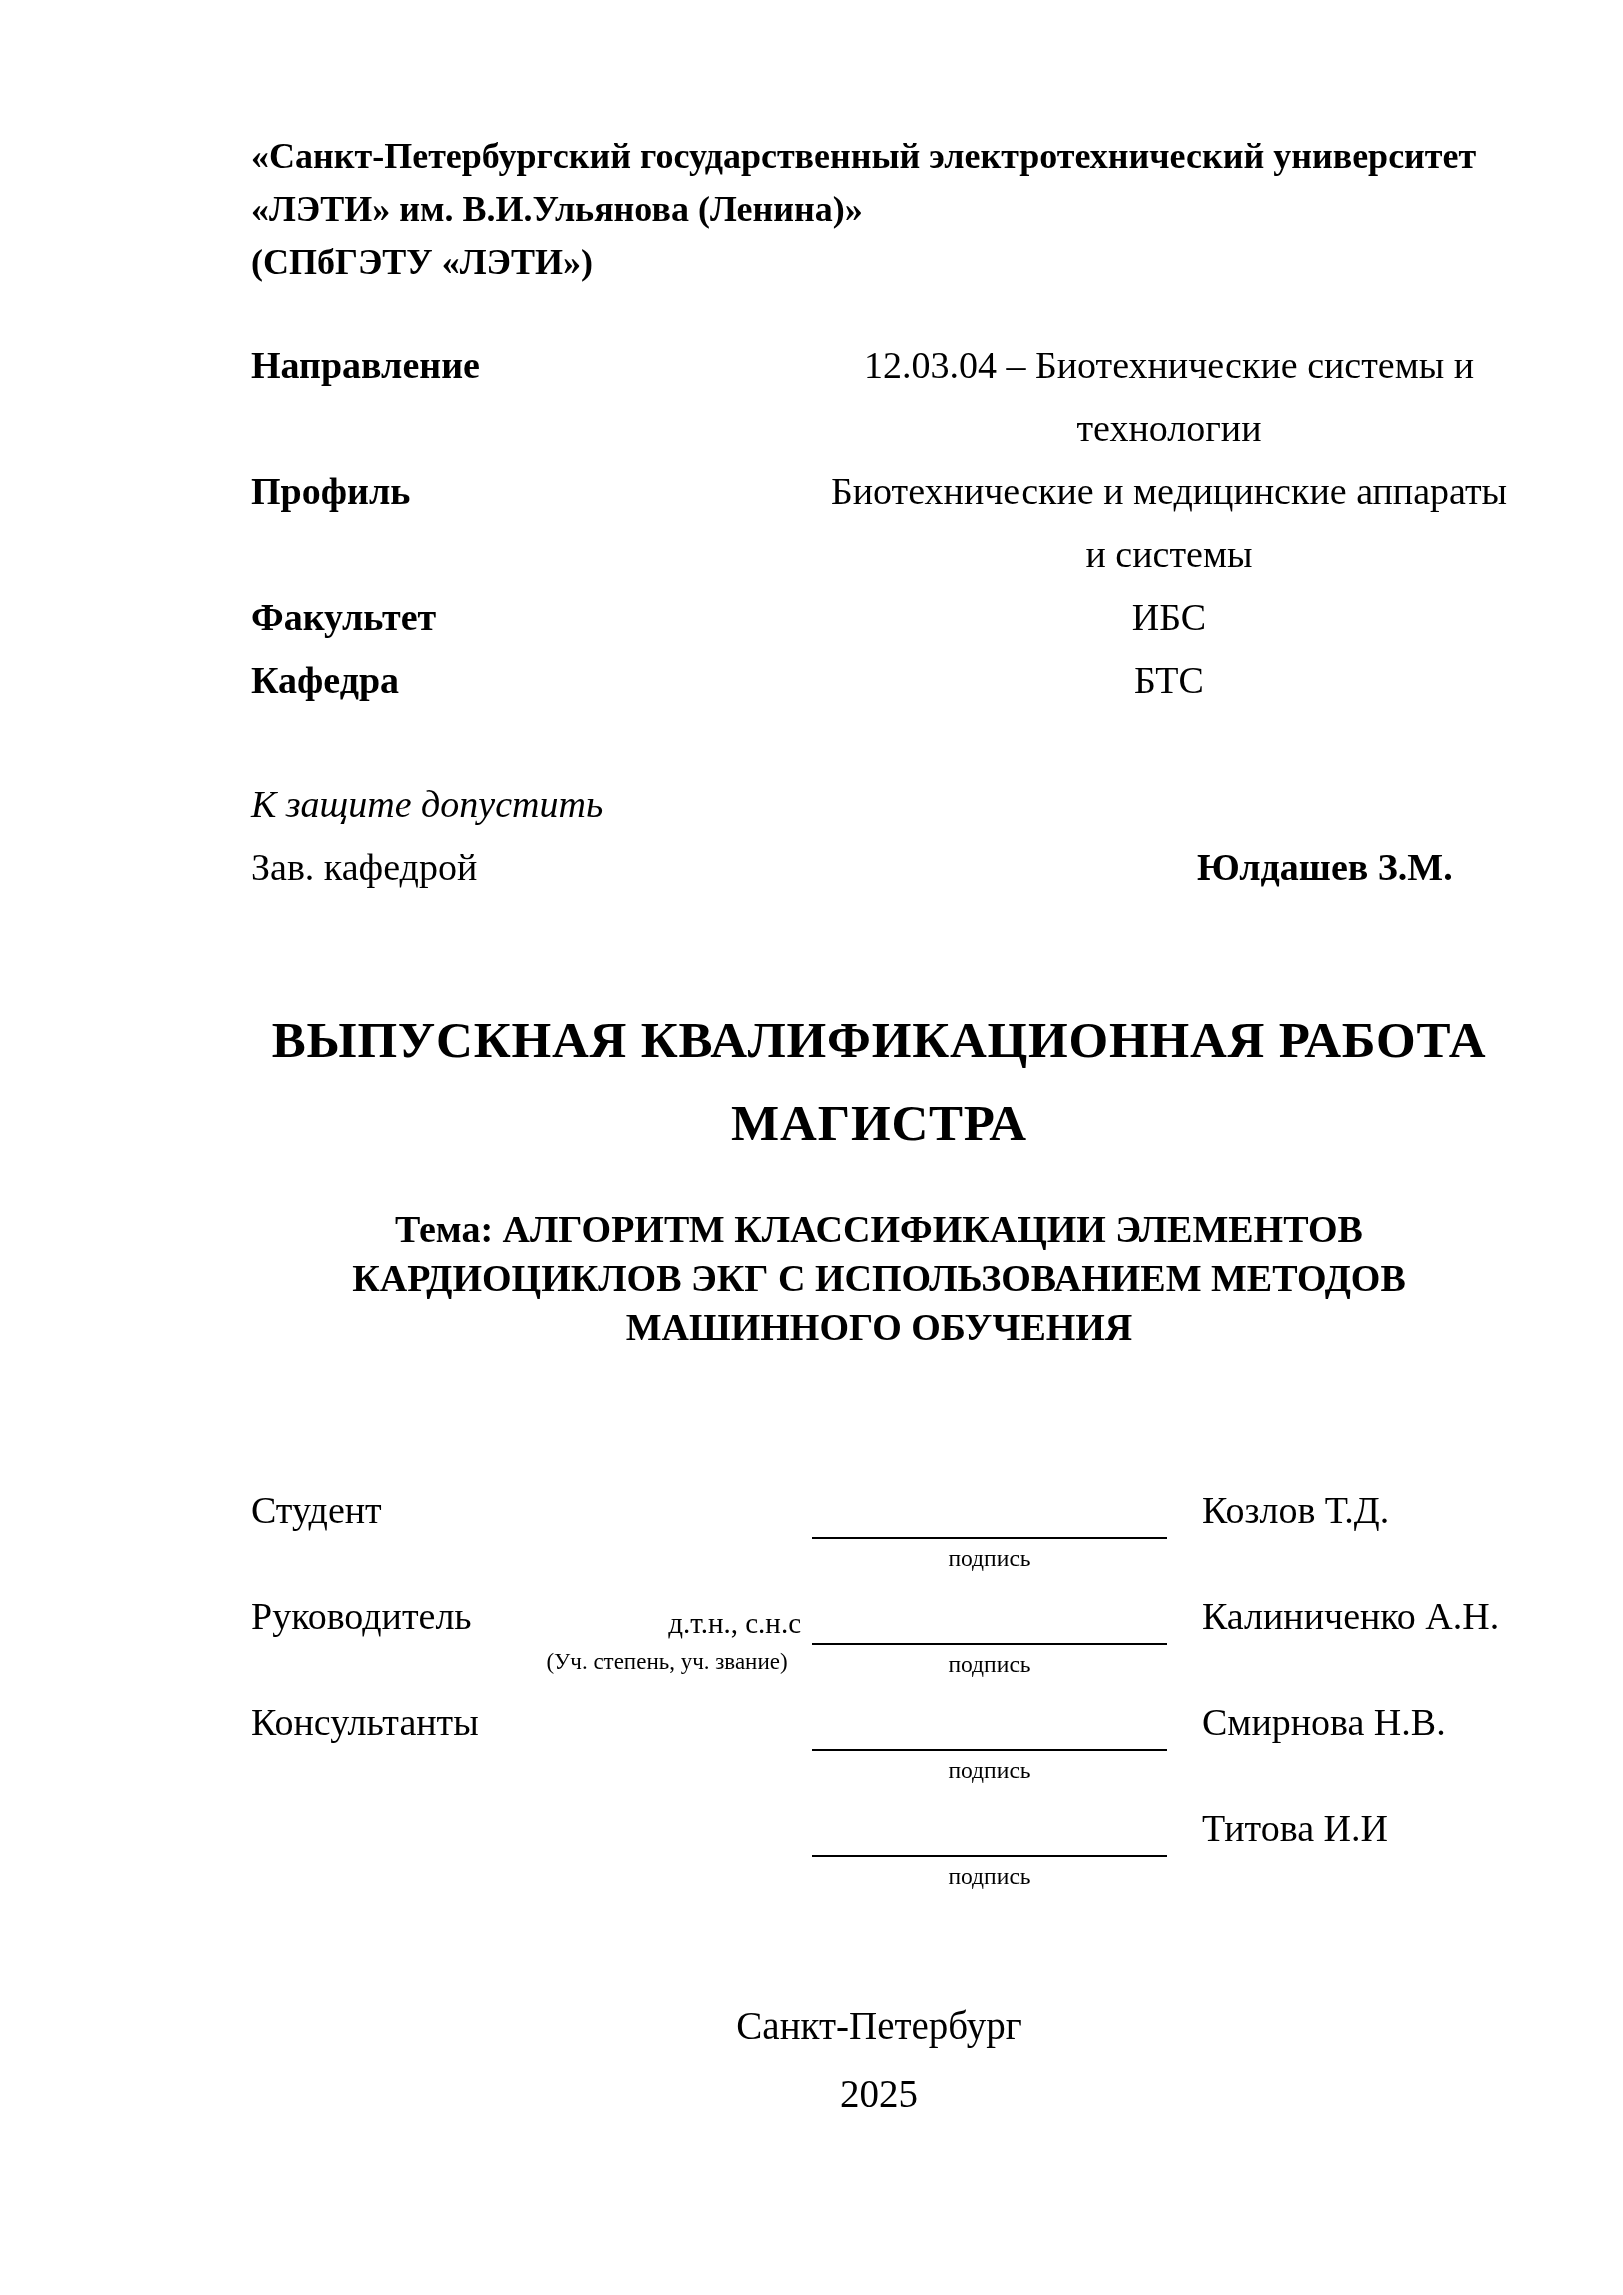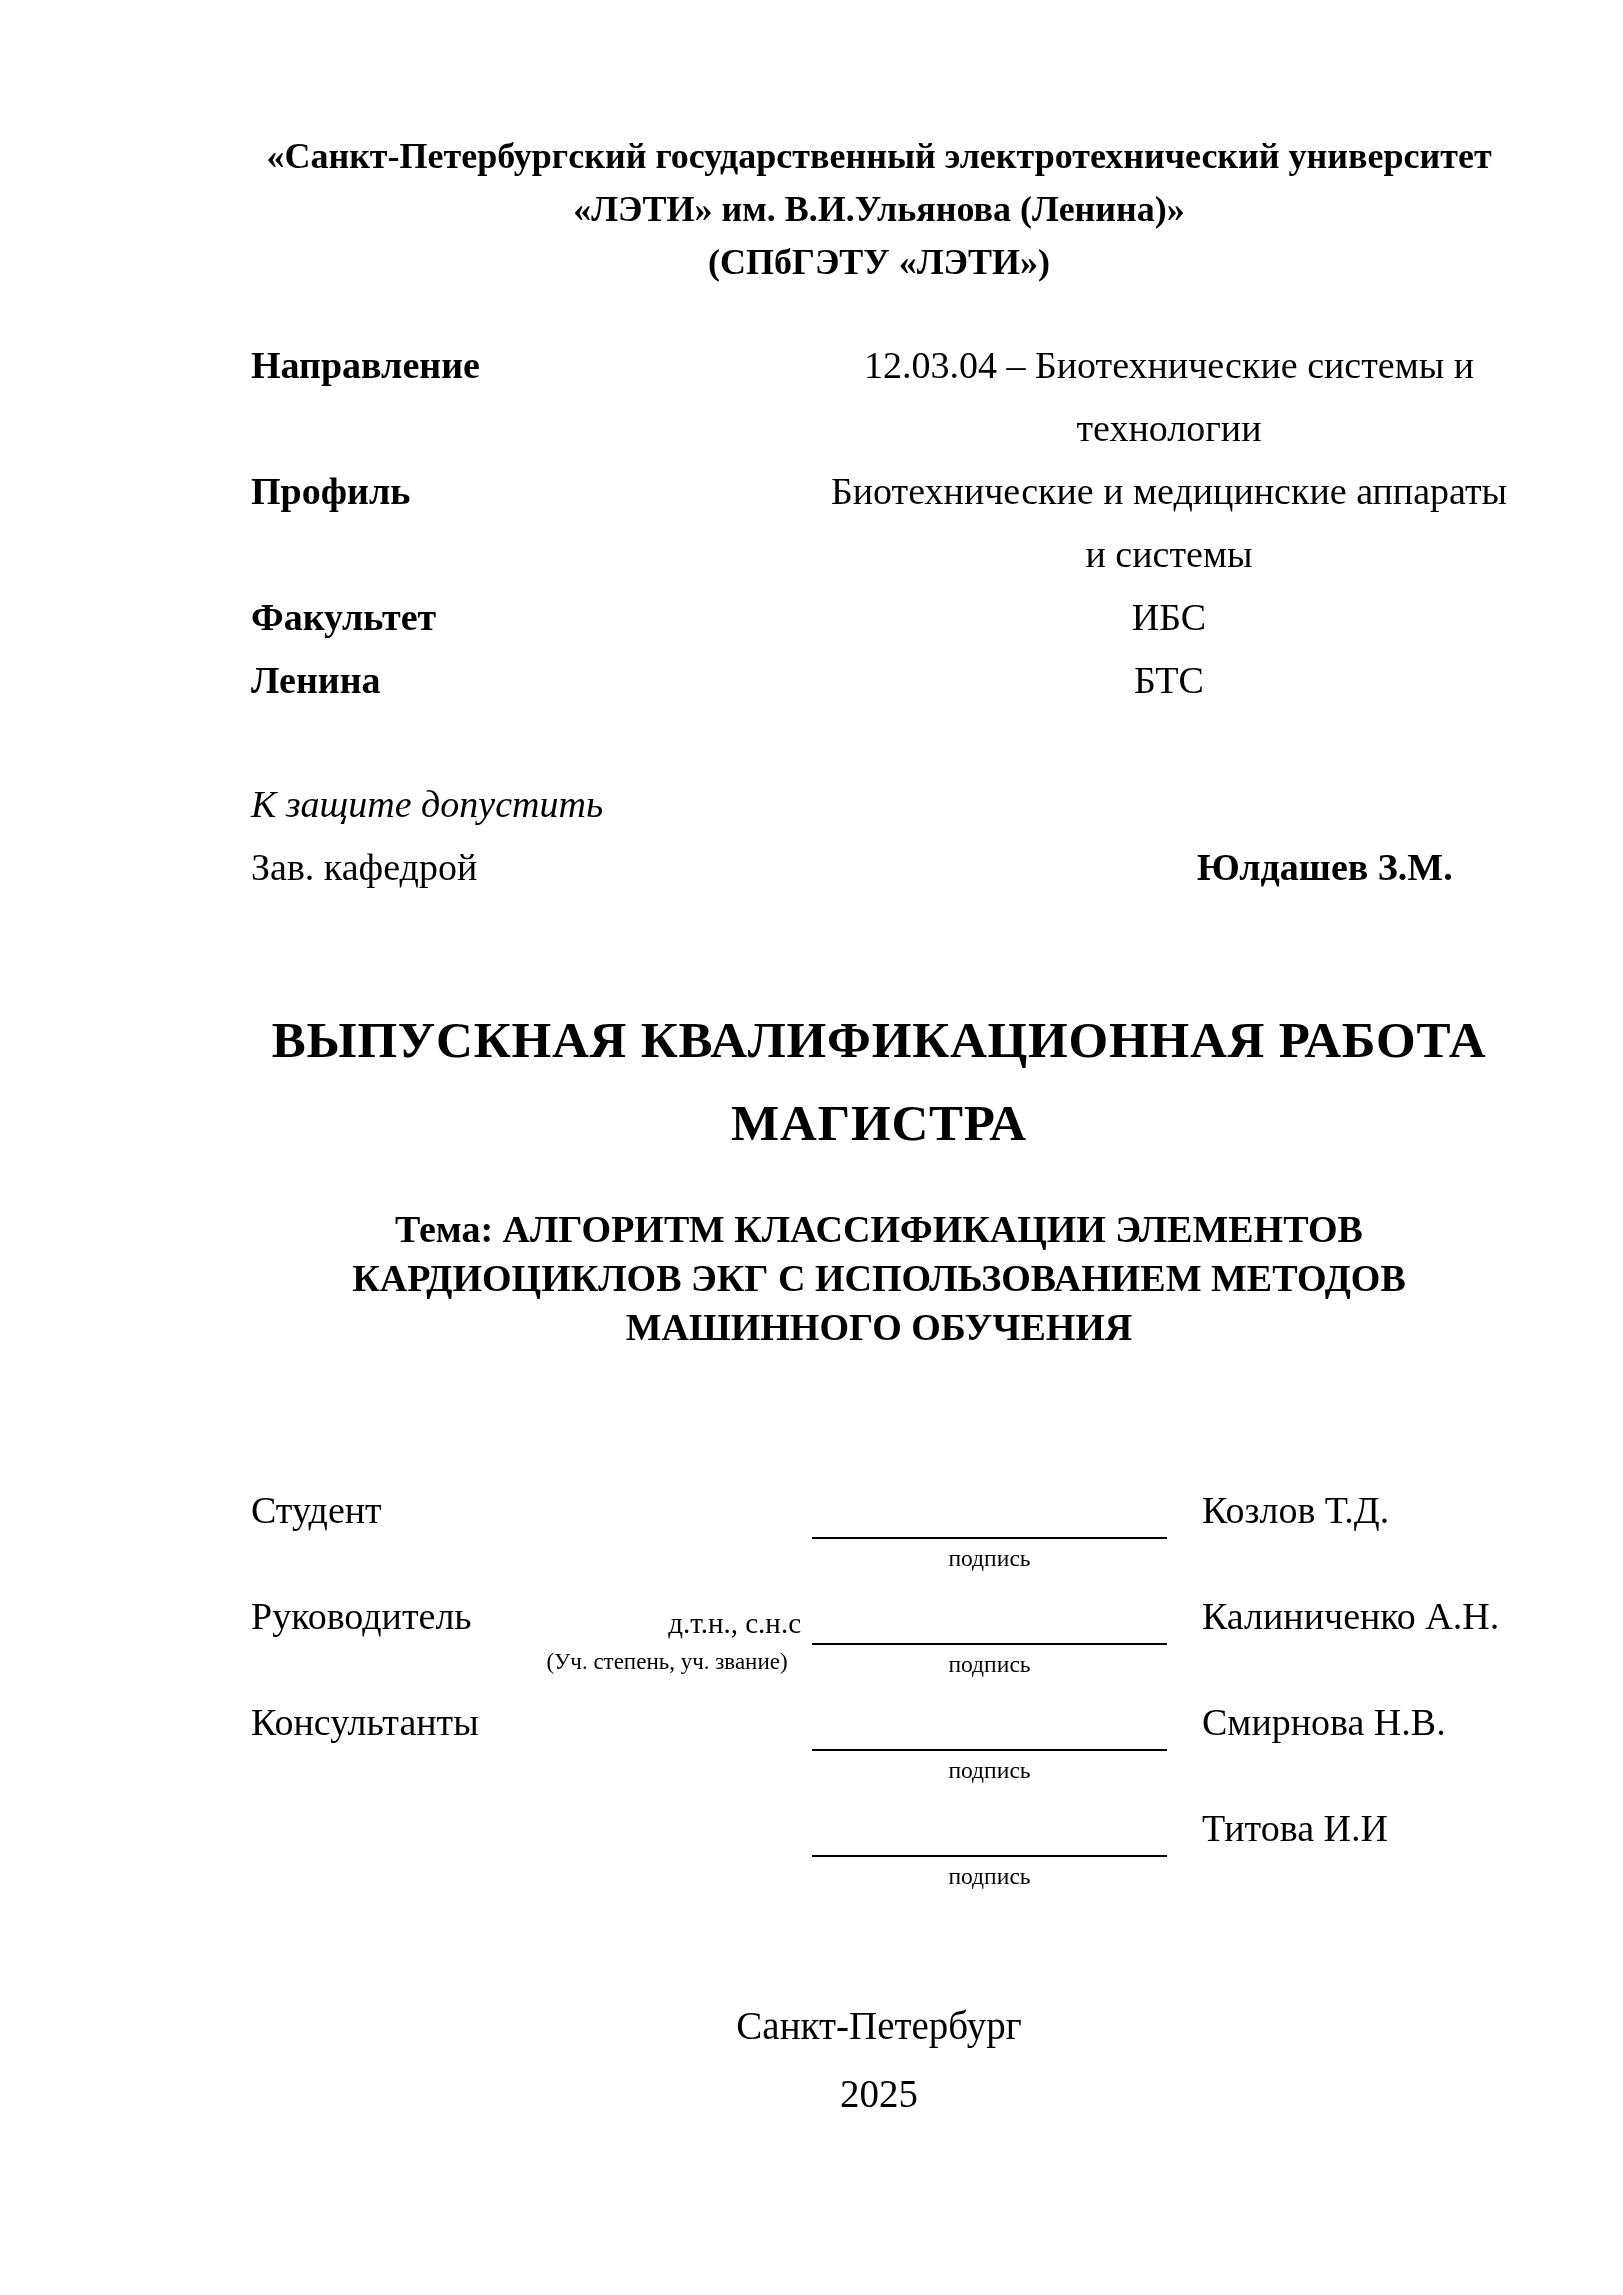--- a/index.html
+++ b/index.html
@@ -15,21 +15,21 @@
     color: #000000;
     font-family: "Liberation Serif", "DejaVu Serif", serif;
     overflow: hidden;
   }
   
   .header {
     position: absolute;
     top: 130px;
     left: 251px;
     width: 1256px;
-    text-align: center;
+    text-align: left;
     font-weight: bold;
     font-size: 36px;
     line-height: 53px;
   }
   
   .fields {
     position: absolute;
     top: 334px;
     left: 251px;
     width: 1264px;
@@ -175,21 +175,21 @@
       <div class="fvalue">
         <div>Биотехнические и медицинские аппараты</div>
         <div>и системы</div>
       </div>
     </div>
     <div class="frow">
       <div class="flabel">Факультет</div>
       <div class="fvalue">ИБС</div>
     </div>
     <div class="frow">
-      <div class="flabel">Ленина</div>
+      <div class="flabel">Кафедра</div>
       <div class="fvalue">БТС</div>
     </div>
   </div>
 
   <div class="admission">
     <div class="adm-approve">К защите допустить</div>
     <div class="adm-row">
       <span>Зав. кафедрой</span>
       <span class="adm-name">Юлдашев З.М.</span>
     </div>

